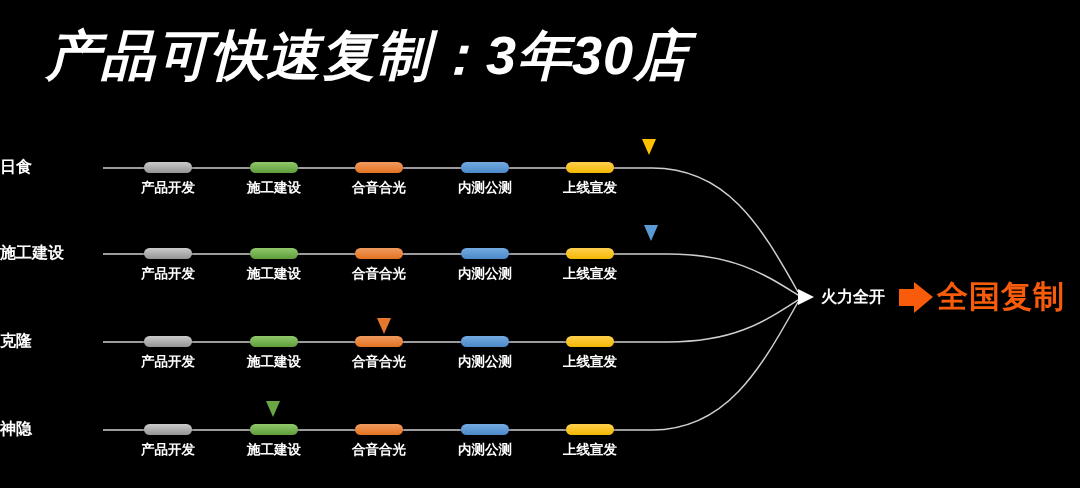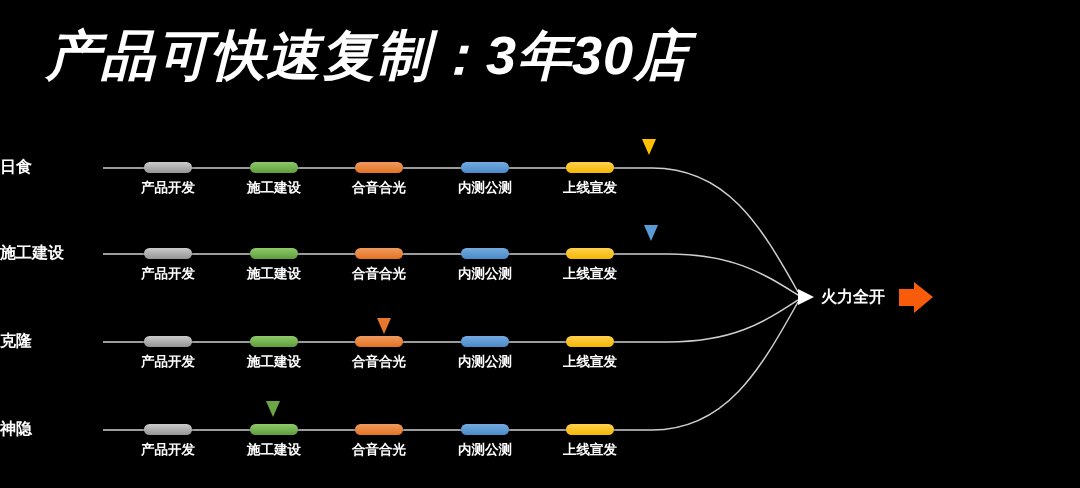--- a/index.html
+++ b/index.html
@@ -137,14 +137,15 @@
   <div class="marker yellow m1"></div>
   <div class="marker blue m2"></div>
   <div class="marker orange m3"></div>
   <div class="marker green m4"></div>
 
   <div class="converge-label">火力全开</div>
   <div class="block-arrow">
     <div class="tail"></div>
     <div class="head"></div>
   </div>
+  <div class="result-label">全国复制</div>
 
 </div>
 
 </body></html>

